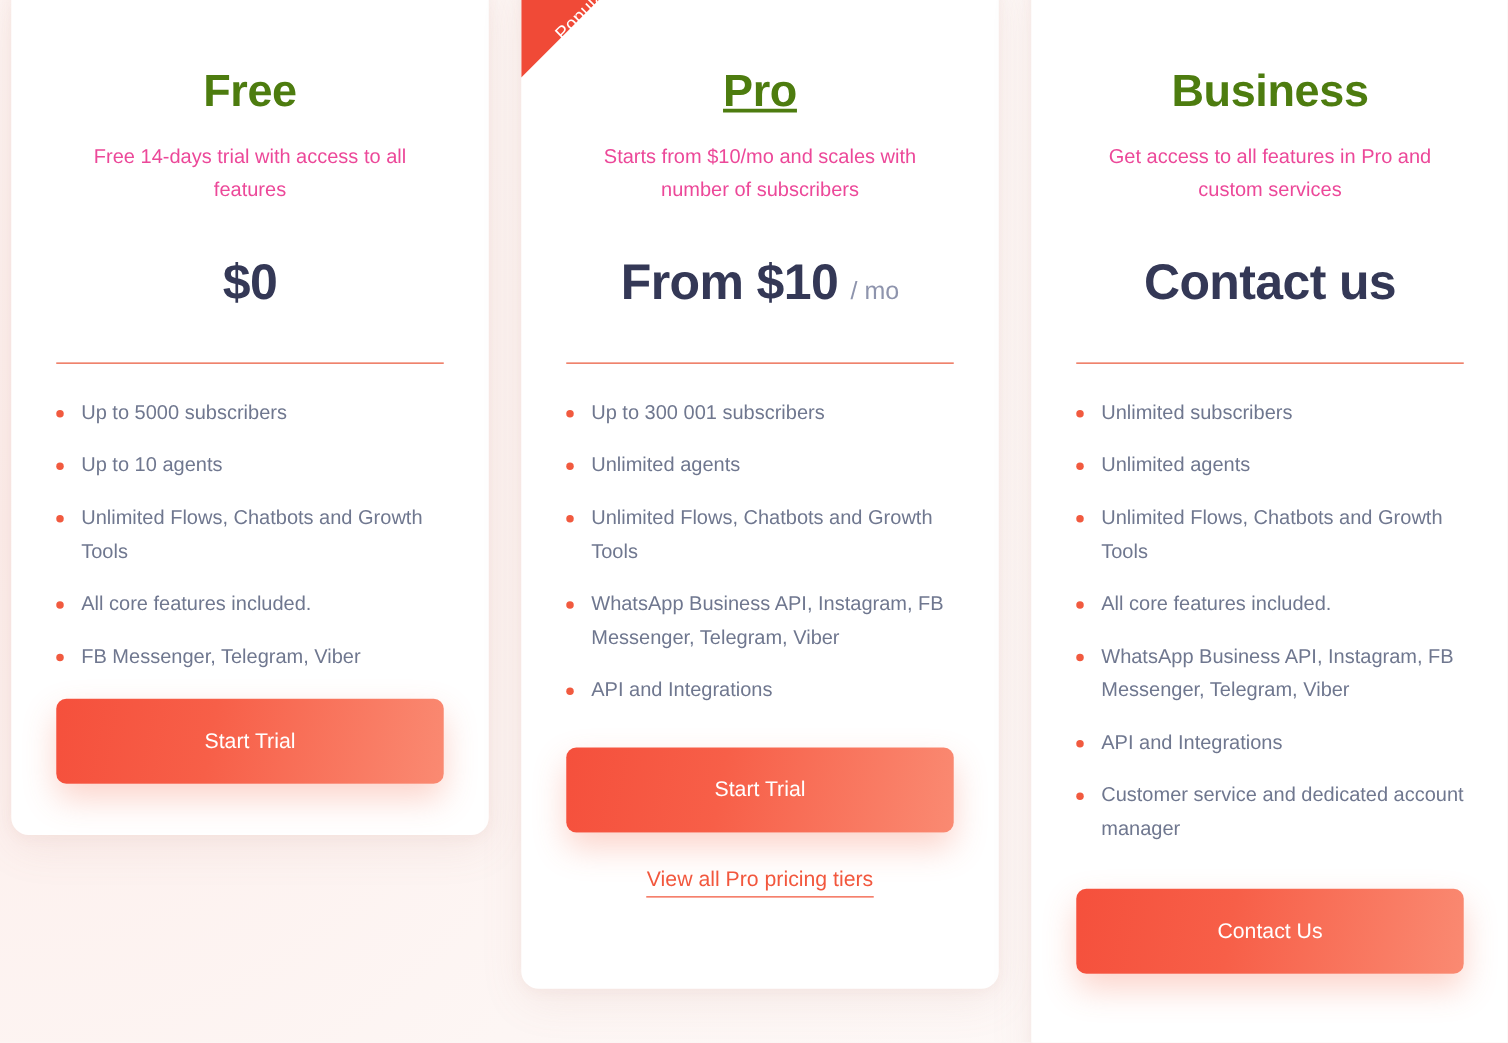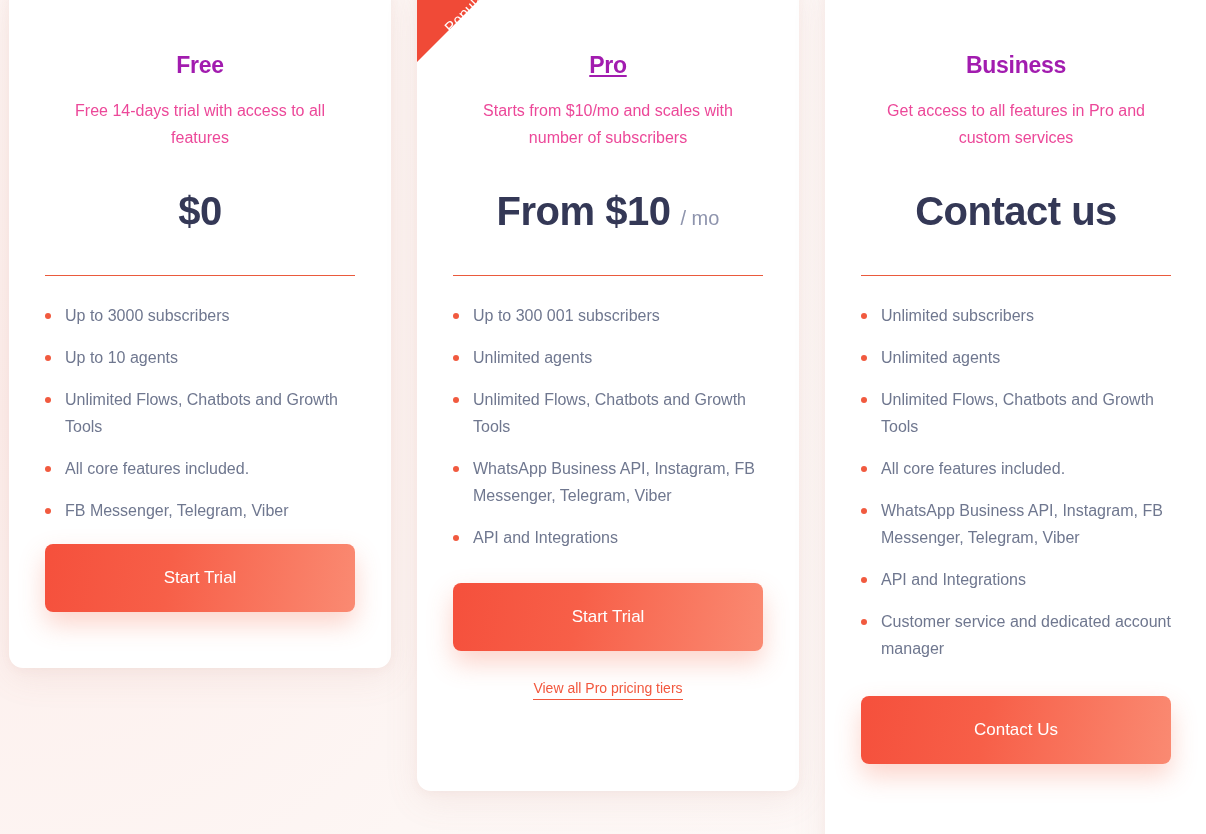--- a/index.html
+++ b/index.html
@@ -89,23 +89,23 @@
     font-size: 15px;
     font-weight: 400;
     letter-spacing: 0.3px;
     z-index: 4;
     pointer-events: none;
   }
 
   
   .plan-title {
     text-align: center;
-    font-size: 23px;
+    font-size: 36px;
     font-weight: 700;
-    color: #a21caf;
+    color: #4d7c0f;
     letter-spacing: -0.3px;
   }
 
   .plan-free .plan-title { margin-top: 66px; }
   .plan-pro .plan-title  { margin-top: 72px; text-decoration: underline; }
   .plan-business .plan-title { margin-top: 78px; }
 
   .plan-desc {
     text-align: center;
     font-size: 16px;
@@ -191,21 +191,21 @@
   .cta-pro      { margin-top: 32px; }
   .cta-business { margin-top: 34px; }
 
   .link-row {
     text-align: center;
     margin-top: 28px;
   }
 
   .pro-link {
     display: inline-block;
-    font-size: 14px;
+    font-size: 17px;
     color: #f2573d;
     text-decoration: none;
     border-bottom: 1px solid #f2573d;
     padding-bottom: 3px;
     cursor: pointer;
   }
 </style>
 </head>
 <body>
 
@@ -216,21 +216,21 @@
   <div class="card card-free plan-free">
     <h2 class="plan-title">Free</h2>
     <p class="plan-desc">Free 14-days trial with access to all features</p>
     <div class="plan-price-row">
       <span class="plan-price">$0</span>
     </div>
     <div class="divider"></div>
     <ul class="features">
       <li class="feature-item">
         <span class="feature-bullet"></span>
-        <span>Up to 3000 subscribers</span>
+        <span>Up to 5000 subscribers</span>
       </li>
       <li class="feature-item">
         <span class="feature-bullet"></span>
         <span>Up to 10 agents</span>
       </li>
       <li class="feature-item">
         <span class="feature-bullet"></span>
         <span>Unlimited Flows, Chatbots and Growth Tools</span>
       </li>
       <li class="feature-item">

